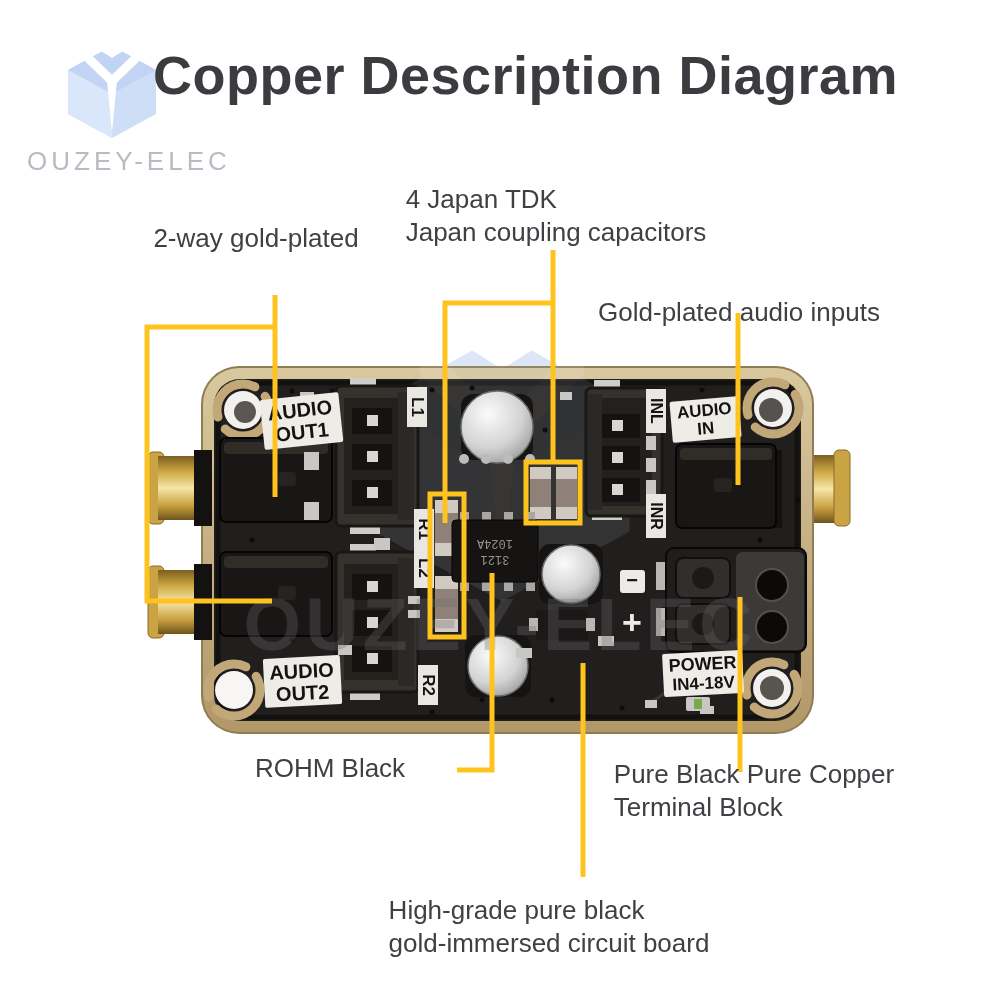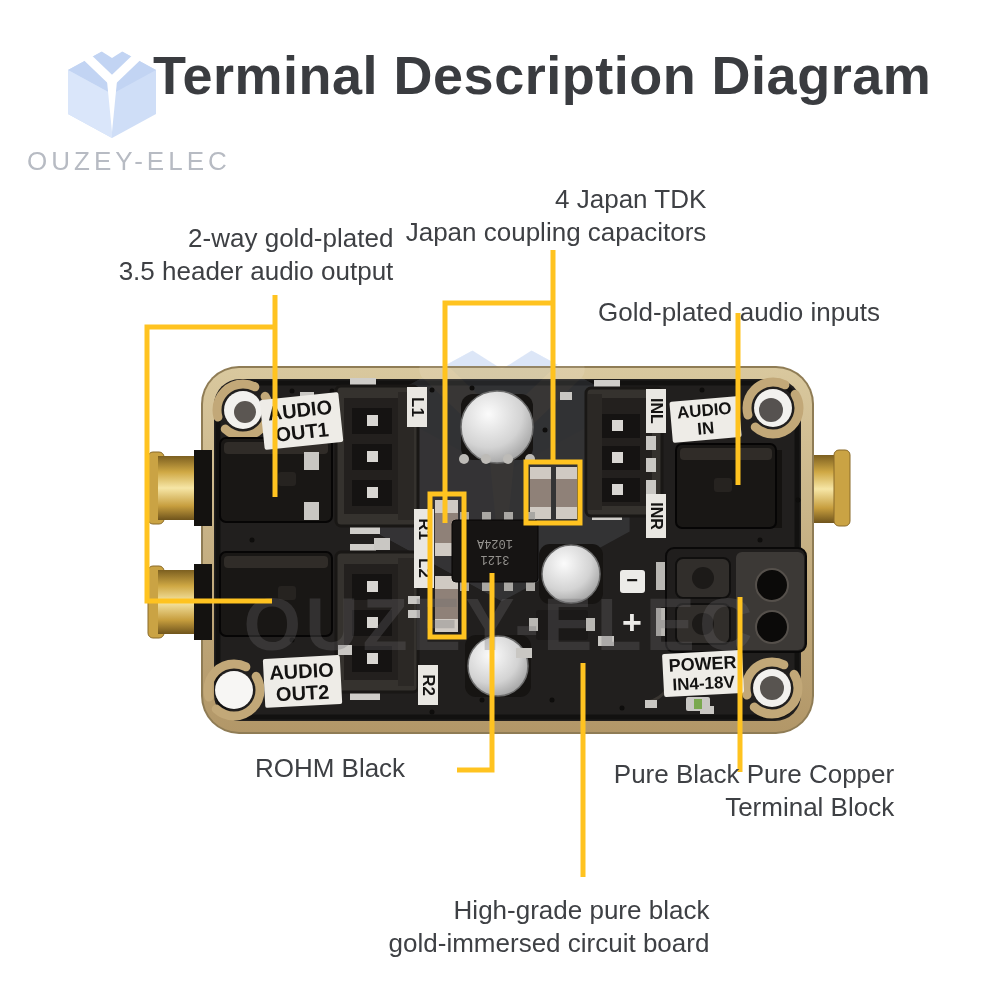--- a/index.html
+++ b/index.html
@@ -3,21 +3,21 @@
 <meta charset="utf-8">
 <style>
   html,body{margin:0;padding:0;background:#ffffff;}
   #canvas{position:relative;width:1000px;height:1000px;background:#ffffff;overflow:hidden;
           font-family:"Liberation Sans",sans-serif;}
   #board-svg{position:absolute;left:0;top:0;}
   .page-title{position:absolute;left:153px;top:44px;font-size:54px;font-weight:600;
               color:#3A3C40;letter-spacing:.5px;white-space:nowrap;}
   .brand-name{position:absolute;left:27px;top:146px;font-size:26px;font-weight:400;
               color:#b7bbc3;letter-spacing:4px;white-space:nowrap;}
-  .callout{position:absolute;transform:translateX(-50%);text-align:right;color:#3E4044;
+  .callout{position:absolute;transform:translateX(-50%);text-align:left;color:#3E4044;
            font-size:26px;line-height:33px;white-space:nowrap;}
 </style>
 </head>
 <body>
 
 <div id="canvas">
 
 <svg id="board-svg" width="1000" height="1000" viewBox="0 0 1000 1000">
   <defs>
     <linearGradient id="goldH" x1="0" y1="0" x2="0" y2="1">
@@ -325,26 +325,25 @@
     <path d="M553,303 H445 V523"></path>
     <rect x="526" y="462" width="54" height="61"></rect>
     <rect x="430" y="494" width="34" height="143"></rect>
     <path d="M738,313 V485"></path>
     <path d="M492,573 V770 H457"></path>
     <path d="M740,597 V772"></path>
     <path d="M583,663 V877"></path>
   </g>
 </svg>
 
-<div class="page-title">Terminal Description Diagram</div>
+<div class="page-title">Copper Description Diagram</div>
 <div class="brand-name">OUZEY-ELEC</div>
 
 <div class="callout" style="left:256px;top:222px">
   <div>2-way gold-plated</div>
-  <div>3.5 header audio output</div>
 </div>
 <div class="callout" style="left:556px;top:183px">
   <div>4 Japan TDK</div>
   <div>Japan coupling capacitors</div>
 </div>
 <div class="callout" style="left:739px;top:296px">
   <div>Gold-plated audio inputs</div>
 </div>
 <div class="callout" style="left:330px;top:752px">
   <div>ROHM Black</div>

